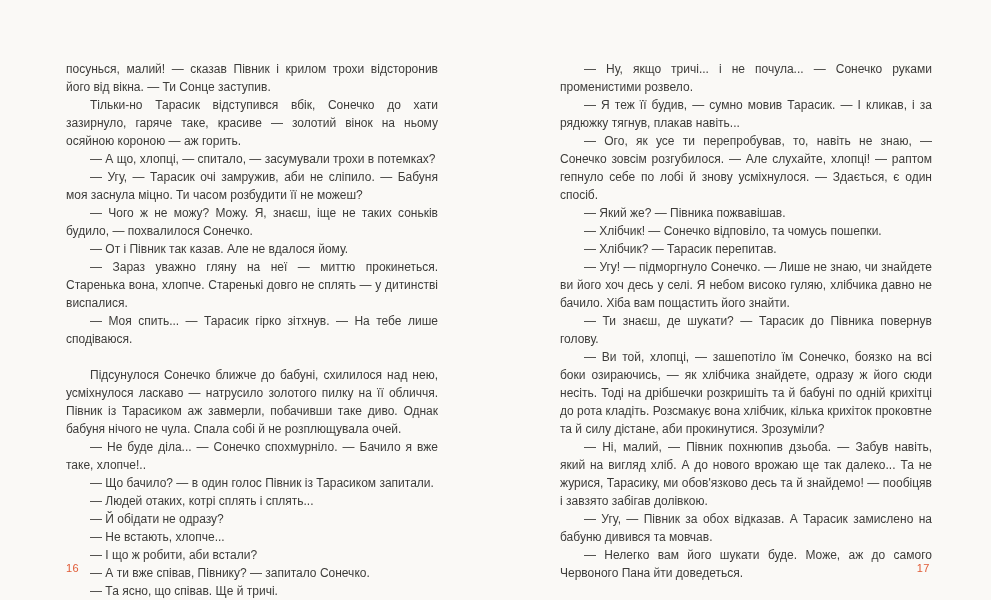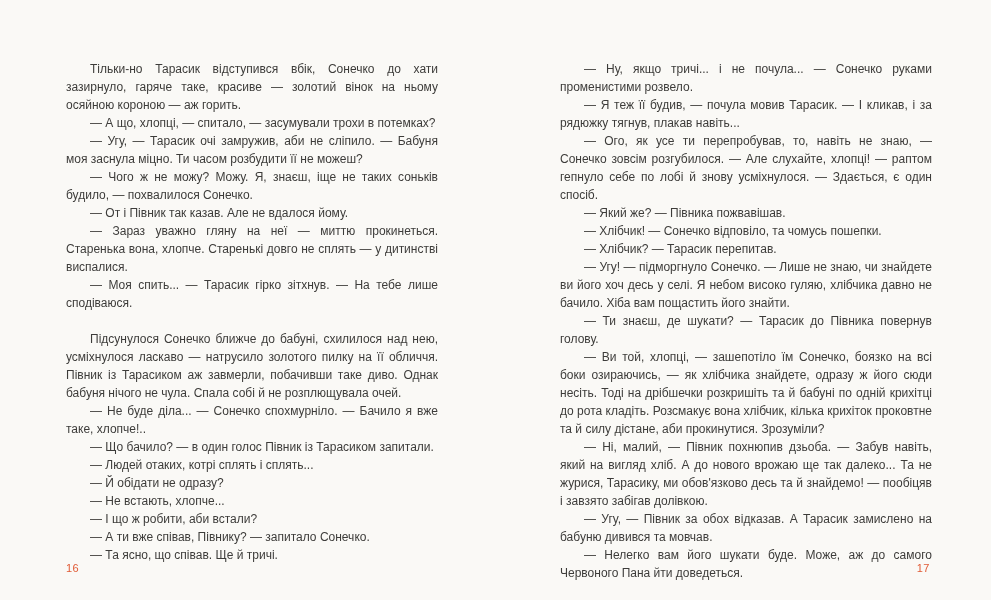--- a/index.html
+++ b/index.html
@@ -39,41 +39,42 @@
   }
   .pagenum.left  { left: 66px; }
   .pagenum.right { right: 61px; margin-top: 24px; }
 </style>
 </head>
 <body>
 
 <div class="spread">
 
   <div class="page page-left">
+    <p class="para no-indent">посунься, малий! — сказав Півник і крилом трохи відсторонив його від вікна. — Ти Сонце заступив.</p>
     <p class="para">Тільки-но Тарасик відступився вбік, Сонечко до хати зазирнуло, гаряче таке, красиве — золотий вінок на ньому осяйною короною — аж горить.</p>
     <p class="para">— А що, хлопці, — спитало, — засумували трохи в потемках?</p>
     <p class="para">— Угу, — Тарасик очі замружив, аби не сліпило. — Бабуня моя заснула міцно. Ти часом розбудити її не можеш?</p>
     <p class="para">— Чого ж не можу? Можу. Я, знаєш, іще не таких соньків будило, — похвалилося Сонечко.</p>
     <p class="para">— От і Півник так казав. Але не вдалося йому.</p>
     <p class="para">— Зараз уважно гляну на неї — миттю прокинеться. Старенька вона, хлопче. Старенькі довго не сплять — у дитинстві виспалися.</p>
     <p class="para">— Моя спить... — Тарасик гірко зітхнув. — На тебе лише сподіваюся.</p>
     <p class="para section-gap">Підсунулося Сонечко ближче до бабуні, схилилося над нею, усміхнулося ласкаво — натрусило золотого пилку на її обличчя. Півник із Тарасиком аж завмерли, побачивши таке диво. Однак бабуня нічого не чула. Спала собі й не розплющувала очей.</p>
     <p class="para">— Не буде діла... — Сонечко спохмурніло. — Бачило я вже таке, хлопче!..</p>
     <p class="para">— Що бачило? — в один голос Півник із Тарасиком запитали.</p>
     <p class="para">— Людей отаких, котрі сплять і сплять...</p>
     <p class="para">— Й обідати не одразу?</p>
     <p class="para">— Не встають, хлопче...</p>
     <p class="para">— І що ж робити, аби встали?</p>
     <p class="para">— А ти вже співав, Півнику? — запитало Сонечко.</p>
     <p class="para">— Та ясно, що співав. Ще й тричі.</p>
   </div>
 
   <div class="page page-right">
     <p class="para">— Ну, якщо тричі... і не почула... — Сонечко руками променистими розвело.</p>
-    <p class="para">— Я теж її будив, — почула мовив Тарасик. — І кликав, і за рядюжку тягнув, плакав навіть...</p>
+    <p class="para">— Я теж її будив, — сумно мовив Тарасик. — І кликав, і за рядюжку тягнув, плакав навіть...</p>
     <p class="para">— Ого, як усе ти перепробував, то, навіть не знаю, — Сонечко зовсім розгубилося. — Але слухайте, хлопці! — раптом гепнуло себе по лобі й знову усміхнулося. — Здається, є один спосіб.</p>
     <p class="para">— Який же? — Півника пожвавішав.</p>
     <p class="para">— Хлібчик! — Сонечко відповіло, та чомусь пошепки.</p>
     <p class="para">— Хлібчик? — Тарасик перепитав.</p>
     <p class="para">— Угу! — підморгнуло Сонечко. — Лише не знаю, чи знайдете ви його хоч десь у селі. Я небом високо гуляю, хлібчика давно не бачило. Хіба вам пощастить його знайти.</p>
     <p class="para">— Ти знаєш, де шукати? — Тарасик до Півника повернув голову.</p>
     <p class="para">— Ви той, хлопці, — зашепотіло їм Сонечко, боязко на всі боки озираючись, — як хлібчика знайдете, одразу ж його сюди несіть. Тоді на дрібшечки розкришіть та й бабуні по одній крихітці до рота кладіть. Розсмакує вона хлібчик, кілька крихіток проковтне та й силу дістане, аби прокинутися. Зрозуміли?</p>
     <p class="para">— Ні, малий, — Півник похнюпив дзьоба. — Забув навіть, який на вигляд хліб. А до нового врожаю ще так далеко... Та не журися, Тарасику, ми обов'язково десь та й знайдемо! — пообіцяв і завзято забігав долівкою.</p>
     <p class="para">— Угу, — Півник за обох відказав. А Тарасик замислено на бабуню дивився та мовчав.</p>
     <p class="para">— Нелегко вам його шукати буде. Може, аж до самого Червоного Пана йти доведеться.</p>

